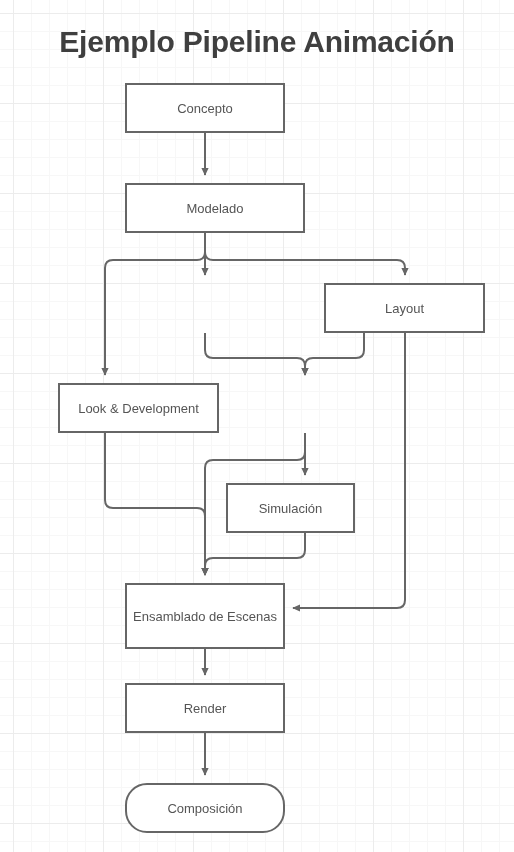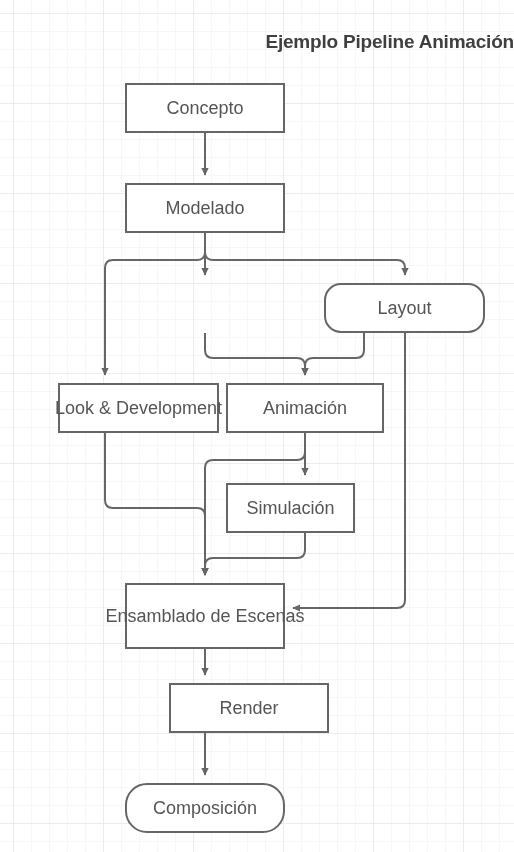--- a/index.html
+++ b/index.html
@@ -24,22 +24,22 @@
       linear-gradient(to right, #f7f7f7 1px, transparent 1px),
       linear-gradient(to bottom, #f7f7f7 1px, transparent 1px);
     background-size: 90px 90px, 90px 90px, 18px 18px, 18px 18px;
     background-position: 13px 0px, 0px 13px, 13px 0px, 0px 13px;
   }
   #diagram-title {
     position: absolute;
     left: 0;
     top: 22px;
     width: 514px;
-    text-align: right;
-    font-size: 19px;
+    text-align: center;
+    font-size: 30px;
     font-weight: bold;
     color: #3f3f3f;
     letter-spacing: -0.2px;
     line-height: 40px;
   }
   .edge-layer {
     position: absolute;
     left: 0;
     top: 0;
     width: 514px;
@@ -48,21 +48,21 @@
   }
   .node {
     position: absolute;
     box-sizing: border-box;
     background: #ffffff;
     border: 2px solid #666666;
     display: flex;
     align-items: center;
     justify-content: center;
     color: #555555;
-    font-size: 18px;
+    font-size: 13px;
     font-family: "Liberation Sans", sans-serif;
   }
   .node-label {
     line-height: 1;
     white-space: nowrap;
   }
 </style>
 </head>
 <body>
 
@@ -107,46 +107,43 @@
 
       <path d="M 205 733 L 205 775" marker-end="url(#arrowhead)"></path>
 
     </g>
   </svg>
 
   <div class="node" style="left:125px; top:83px; width:160px; height:50px;">
     <span class="node-label">Concepto</span>
   </div>
 
-  <div class="node" style="left:125px; top:183px; width:160px; height:50px;">
+  <div class="node" style="left:125px; top:183px; width:180px; height:50px;">
     <span class="node-label">Modelado</span>
   </div>
 
 
-  <div class="node" style="left:324px; top:283px; width:161px; height:50px;border-radius:17px;">
+  <div class="node" style="left:324px; top:283px; width:161px; height:50px;">
     <span class="node-label">Layout</span>
   </div>
 
   <div class="node" style="left:24px; top:383px; width:161px; height:50px;margin-left:34px;">
     <span class="node-label">Look &amp; Development</span>
   </div>
 
-  <div class="node" style="left:226px; top:383px; width:158px; height:50px;">
-    <span class="node-label">Animación</span>
-  </div>
 
   <div class="node" style="left:226px; top:483px; width:129px; height:50px;align-items:center;">
     <span class="node-label">Simulación</span>
   </div>
 
   <div class="node" style="left:125px; top:583px; width:160px; height:66px;">
     <span class="node-label">Ensamblado de Escenas</span>
   </div>
 
-  <div class="node" style="left:125px; top:683px; width:160px; height:50px;margin-left:44px;">
+  <div class="node" style="left:125px; top:683px; width:160px; height:50px;">
     <span class="node-label">Render</span>
   </div>
 
   <div class="node" style="left:125px; top:783px; width:160px; height:50px;border-radius:22px;">
     <span class="node-label">Composición</span>
   </div>
 
 </div>
 
 </body></html>

